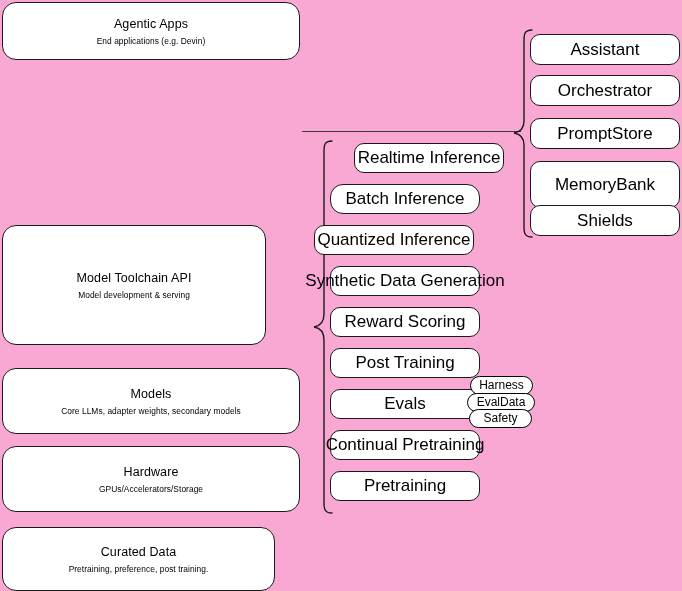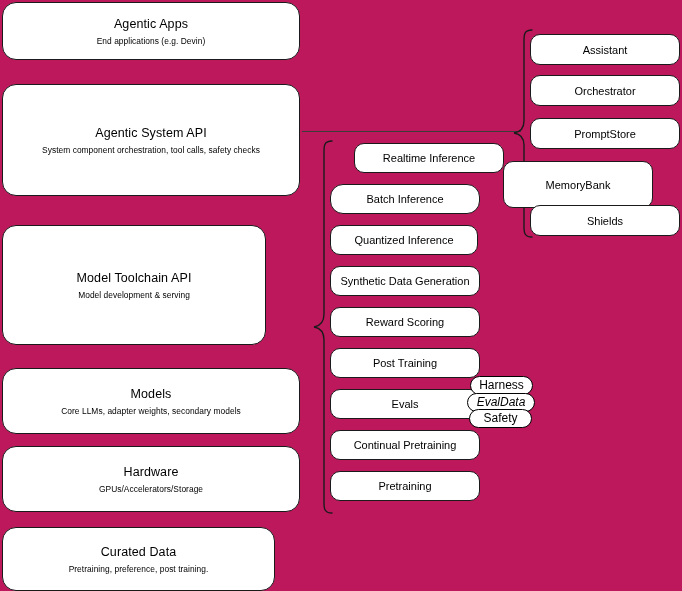--- a/index.html
+++ b/index.html
@@ -9,21 +9,21 @@
     background: #ffffff;
   }
   body {
     font-family: "Liberation Sans", sans-serif;
     color: #000000;
   }
   #canvas {
     position: relative;
     width: 682px;
     height: 591px;
-    background: #be185d;
+    background: #f9a8d4;
     overflow: hidden;
   }
 
   
   .rbox {
     position: absolute;
     box-sizing: border-box;
     background: #ffffff;
     border: 1.3px solid #1a1a1a;
     border-radius: 13px;
@@ -49,21 +49,21 @@
     margin-top: 3px;
     letter-spacing: .05px;
   }
 
   
   .cap-box {
     border-radius: 10px;
     border-width: 1.2px;
   }
   .cap-label {
-    font-size: 11px;
+    font-size: 17px;
     line-height: 14px;
     color: #000;
     white-space: nowrap;
   }
 
   
   .pill {
     position: absolute;
     box-sizing: border-box;
     background: #ffffff;
@@ -96,24 +96,20 @@
 </head>
 <body>
 
 <div id="canvas">
 
   <div class="rbox layer-box" style="left:2px; top:2px; width:298px; height:58px;">
     <div class="layer-title">Agentic Apps</div>
     <div class="layer-sub">End applications (e.g. Devin)</div>
   </div>
 
-  <div class="rbox layer-box" style="left:2px; top:84px; width:298px; height:112px;">
-    <div class="layer-title">Agentic System API</div>
-    <div class="layer-sub">System component orchestration, tool calls, safety checks</div>
-  </div>
 
   <div class="rbox layer-box" style="left:2px; top:225px; width:264px; height:120px;">
     <div class="layer-title">Model Toolchain API</div>
     <div class="layer-sub">Model development &amp; serving</div>
   </div>
 
   <div class="rbox layer-box" style="left:2px; top:368px; width:298px; height:66px;">
     <div class="layer-title">Models</div>
     <div class="layer-sub">Core LLMs, adapter weights, secondary models</div>
   </div>
@@ -139,21 +135,21 @@
              L 12 364
              C 12 370, 12 375, 20 375" fill="none" stroke="#1a1a1a" stroke-width="1.4" stroke-linecap="round"></path>
   </svg>
 
   <div class="rbox cap-box" style="left:330px; top:143px; width:150px; height:30px;margin-left:24px;">
     <div class="cap-label">Realtime Inference</div>
   </div>
   <div class="rbox cap-box" style="left:330px; top:184px; width:150px; height:30px;border-radius:13px;">
     <div class="cap-label">Batch Inference</div>
   </div>
-  <div class="rbox cap-box" style="left:330px; top:225px; width:148px; height:30px;">
+  <div class="rbox cap-box" style="left:314px; top:225px; width:160px; height:30px;">
     <div class="cap-label">Quantized Inference</div>
   </div>
   <div class="rbox cap-box" style="left:330px; top:266px; width:150px; height:30px;">
     <div class="cap-label">Synthetic Data Generation</div>
   </div>
   <div class="rbox cap-box" style="left:330px; top:307px; width:150px; height:30px;">
     <div class="cap-label">Reward Scoring</div>
   </div>
   <div class="rbox cap-box" style="left:330px; top:348px; width:150px; height:30px;">
     <div class="cap-label">Post Training</div>
@@ -164,21 +160,21 @@
   <div class="rbox cap-box" style="left:330px; top:430px; width:150px; height:30px;">
     <div class="cap-label">Continual Pretraining</div>
   </div>
   <div class="rbox cap-box" style="left:330px; top:471px; width:150px; height:30px;">
     <div class="cap-label">Pretraining</div>
   </div>
 
   <div class="pill" style="left:470px; top:376px; width:63px; height:19px;">
     <div class="pill-label">Harness</div>
   </div>
-  <div class="pill" style="left:467px; top:393px; width:68px; height:19px;font-style:italic;">
+  <div class="pill" style="left:467px; top:393px; width:68px; height:19px;">
     <div class="pill-label">EvalData</div>
   </div>
   <div class="pill" style="left:469px; top:409px; width:63px; height:19px;">
     <div class="pill-label">Safety</div>
   </div>
 
   <svg class="brace-svg" style="left:512px; top:27px;" width="22" height="216" viewBox="0 0 22 216">
     <path d="M20 3
              C 12 3, 12 8, 12 14
              L 12 94
@@ -190,20 +186,20 @@
 
   <div class="rbox cap-box" style="left:530px; top:34px; width:150px; height:31px;">
     <div class="cap-label">Assistant</div>
   </div>
   <div class="rbox cap-box" style="left:530px; top:75px; width:150px; height:31px;">
     <div class="cap-label">Orchestrator</div>
   </div>
   <div class="rbox cap-box" style="left:530px; top:118px; width:150px; height:31px;">
     <div class="cap-label">PromptStore</div>
   </div>
-  <div class="rbox cap-box" style="left:503px; top:161px; width:150px; height:47px;">
+  <div class="rbox cap-box" style="left:530px; top:161px; width:150px; height:47px;">
     <div class="cap-label">MemoryBank</div>
   </div>
   <div class="rbox cap-box" style="left:530px; top:205px; width:150px; height:31px;">
     <div class="cap-label">Shields</div>
   </div>
 
 </div>
 
 </body></html>

